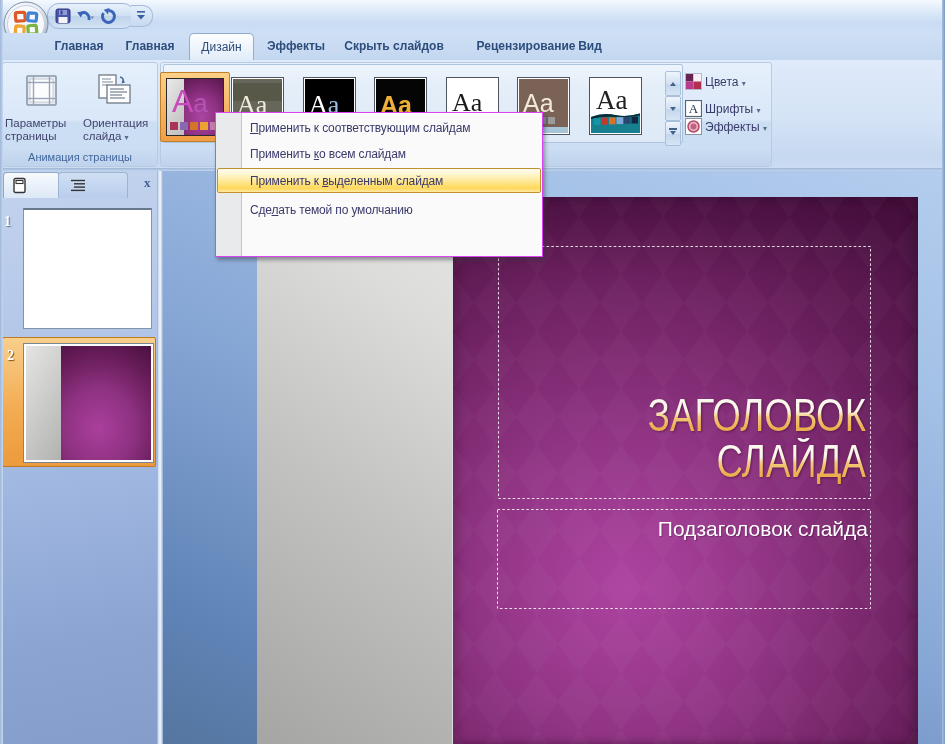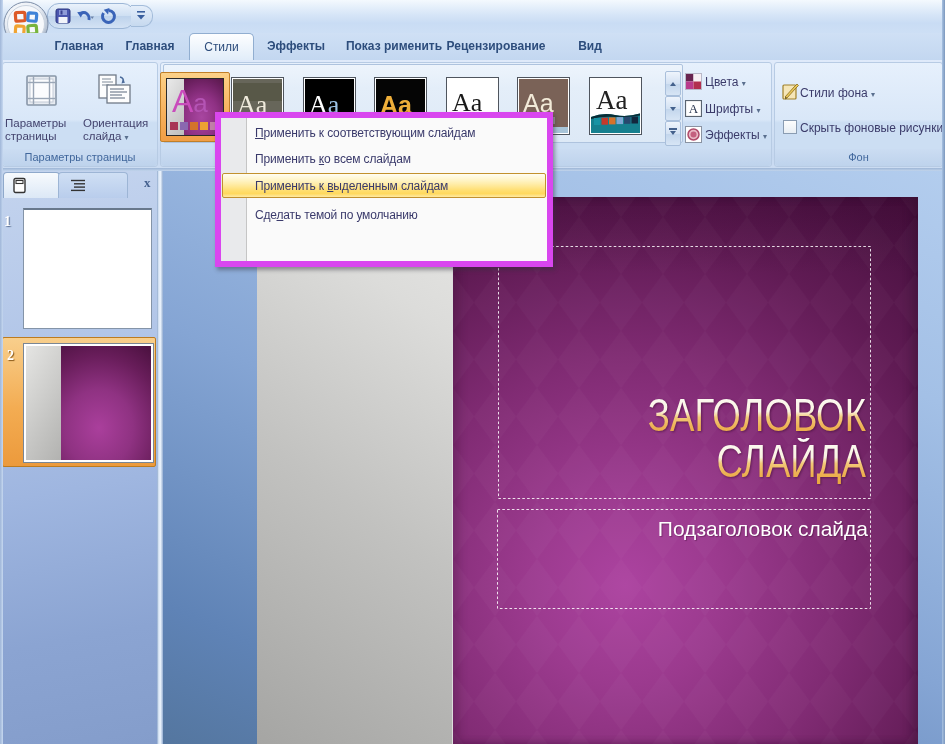--- a/index.html
+++ b/index.html
@@ -78,21 +78,21 @@
  background:linear-gradient(180deg,rgba(42,2,36,.25),rgba(42,2,36,0) 14%),radial-gradient(105% 92% at 37% 71%,#ac43a0 0%,#9b3a8e 20%,#802b73 45%,#601b54 70%,#4e1344 88%,#470f3c 100%);box-shadow:inset -7px 0 9px rgba(40,5,35,.3),inset 6px 0 8px rgba(40,5,35,.22);
  border-left:1px solid #ddd;}
 .diam{position:absolute;inset:0;}
 #phbox{position:absolute;left:0;top:0;}
 .tline{font-size:47px;line-height:46px;text-align:right;white-space:nowrap;
  background:linear-gradient(#fdfcf8 0%,#faf3e2 42%,#f2c979 55%,#edb255 75%,#e9a63e 100%);
  -webkit-background-clip:text;background-clip:text;color:transparent;transform:scaleX(.78);transform-origin:100% 50%;}
 #titletxt{position:absolute;right:52px;top:195px;width:500px;filter:drop-shadow(1px 1px 1px rgba(60,10,50,.55));}
 #subtxt{position:absolute;right:50px;top:320px;font-size:21px;color:#fff;white-space:nowrap;text-shadow:1px 1px 1px rgba(60,10,50,.4);}
 
-#menu{position:absolute;left:215px;top:112px;width:326px;height:143px;background:#fafafa;border:6px solid #d946ef;
+#menu{position:absolute;left:215px;top:112px;width:326px;height:143px;background:#fafafa;border:1px solid #d946ef;
  box-shadow:2px 3px 4px rgba(50,50,60,.45);z-index:50;}
 #gutter{position:absolute;left:0;top:0;bottom:0;width:25px;background:#e9eaec;border-right:1px solid #c5c5c5;}
 .mi{position:absolute;left:34px;font-size:12px;color:#3a3a6b;white-space:nowrap;letter-spacing:-0.15px;}
 #hl{position:absolute;left:1px;top:55px;width:322px;height:23px;border:1px solid #c2912e;border-radius:2px;
  background:linear-gradient(#fffdf2 0%,#fff4c5 28%,#ffeca6 45%,#ffde70 72%,#ffd95e 85%,#ffeaa4 100%);}
 u{text-decoration:underline;}
 </style></head><body>
 <div id="win">
 <div style="position:absolute;left:0;top:0;width:3px;height:744px;background:linear-gradient(90deg,#9fb6d8,#c6d8f0);z-index:90;"></div>
 <div style="position:absolute;right:0;top:0;width:3px;height:744px;background:linear-gradient(270deg,#7b97bd,#a8c2e2);z-index:90;"></div>
@@ -136,25 +136,25 @@
    <rect x="25" y="12" width="8.5" height="8" rx="1.5" stroke="#3f83d8" transform="rotate(5 29 16)"></rect>
    <rect x="12.5" y="25" width="8.5" height="8.5" rx="1.5" stroke="#f0a432" transform="rotate(4 16 29)"></rect>
    <rect x="25" y="24.5" width="8.5" height="8.5" rx="1.5" stroke="#78b43e" transform="rotate(-5 29 28)"></rect>
   </g>
  </svg>
 </div>
 <div id="tabrow">
  <span class="tab" style="left:79px">Главная</span>
  <span class="tab" style="left:150px">Главная</span>
  <div id="activetab">
-        <span>Стили</span>
+        <span>Дизайн</span>
       </div>
  <span class="tab" style="left:296px">Эффекты</span>
- <span class="tab" style="left:394px">Показ рименить</span>
- <span class="tab" style="left:496px">Рецензирование</span>
+ <span class="tab" style="left:394px">Скрыть слайдов</span>
+ <span class="tab" style="left:526px">Рецензирование</span>
  <span class="tab" style="left:590px">Вид</span>
 </div>
 <div id="ribbon">
  <div class="group" style="left:2px;width:154px;">
   <svg style="position:absolute;left:22px;top:11px" width="34" height="34" viewBox="0 0 34 34">
    <rect x="2" y="2" width="29" height="29" fill="#e8ecf2" stroke="#8896a8" stroke-width="1.6" rx="1"></rect>
    <rect x="5" y="5" width="23" height="23" fill="#fbfcfe" stroke="#c2cad6" stroke-width="1"></rect>
    <g stroke="#9aa6b6" stroke-width="1.4">
     <line x1="8.5" y1="2" x2="8.5" y2="31"></line>
             <line x1="24.5" y1="2" x2="24.5" y2="31"></line>
@@ -174,21 +174,21 @@
    <rect x="11" y="12" width="23" height="18" fill="#fdfdfd" stroke="#707a88" stroke-width="1.3"></rect>
    <g stroke="#8f99a6" stroke-width="1.5">
             <line x1="14" y1="16" x2="28" y2="16"></line>
             <line x1="14" y1="19" x2="31" y2="19"></line>
             <line x1="14" y1="22" x2="26" y2="22"></line>
             <line x1="14" y1="25" x2="29" y2="25"></line>
           </g>
   </svg>
   <div class="biglab" style="left:2px;top:54px;width:72px;">Параметры<br>страницы</div>
   <div class="biglab" style="left:80px;top:54px;width:78px;">Ориентация<br>слайда <span class="da">▾</span></div>
-  <div class="glabel">Параметры страницы</div>
+  <div class="glabel">Анимация страницы</div>
  </div>
  <div class="group" style="left:160px;width:610px;">
   <div class="glabel"></div>
  </div>
  <div id="gallery"></div>
  <div id="selthumb">
         <div class="inner">
    <div style="position:absolute;left:0;top:0;width:17px;height:100%;background:linear-gradient(120deg,#e9e9e9,#bdbdbd)"></div>
    <div style="position:absolute;left:17px;top:0;right:0;bottom:0;background:radial-gradient(95% 85% at 45% 68%,#a846a0 0%,#8f3184 45%,#6a1f5e 80%,#571848 100%)"></div>
    <div style="position:absolute;left:5px;top:4px;font-size:32px;color:#c94cbc;">A<span style="font-size:26px;color:#b454b4">a</span></div>
@@ -271,42 +271,27 @@
   </svg>
         <span class="sbt">Цвета <span class="da">▾</span></span>
  </div>
  <div class="smallbtn" style="top:38px">
   <svg class="sbi" width="17" height="17" viewBox="0 0 17 17">
    <rect x="0.5" y="0.5" width="16" height="16" fill="#fff" stroke="#5a6470" stroke-width="1.2"></rect>
    <text x="8.5" y="13" font-size="13" text-anchor="middle" fill="#26334d" font-family="Liberation Serif,serif">A</text>
   </svg>
         <span class="sbt">Шрифты <span class="da">▾</span></span>
  </div>
- <div class="smallbtn" style="top:64px">
+ <div class="smallbtn" style="top:56px">
   <svg class="sbi" width="17" height="17" viewBox="0 0 17 17">
    <rect x="0.5" y="0.5" width="16" height="16" fill="#fff" stroke="#8a93a2" stroke-width="1"></rect>
    <circle cx="8.5" cy="8.5" r="5.5" fill="#e8b8c4" stroke="#b04a6a" stroke-width="1.5"></circle>
    <circle cx="8.5" cy="8.5" r="3" fill="#c4607e"></circle>
   </svg>
         <span class="sbt">Эффекты <span class="da">▾</span></span>
- </div>
- <div class="group" style="left:774px;width:167px;">
-  <svg style="position:absolute;left:7px;top:19px" width="18" height="19" viewBox="0 0 18 19">
-   <rect x="1" y="3" width="13" height="14" fill="#f5e6b8" stroke="#a08028" stroke-width="1.2" rx="1"></rect>
-   <path d="M3 15 L12 5 L15 2 L16.5 3.5 L13 7 L5 16 Z" fill="#e8c85a" stroke="#8a6a1a" stroke-width="0.8"></path>
-   <path d="M3 15 L5 16 L3.5 17.5 Z" fill="#5a4a10"></path>
-  </svg>
-  <div class="sbt" style="left:25px;top:23px;">Стили фона <span class="da">▾</span></div>
-  <div style="position:absolute;left:8px;top:57px;width:12px;height:12px;background:linear-gradient(#fdfdfd,#e8eef4);border:1px solid #8a9cb2;"></div>
-  <div class="sbt" style="left:25px;top:58px;">Скрыть фоновые рисунки</div>
-  <svg style="position:absolute;right:3px;bottom:3px" width="11" height="11" viewBox="0 0 11 11">
-   <path d="M1 1 L1 4 M1 1 L4 1" stroke="#5a7ba6" stroke-width="1.6" fill="none"></path>
-   <path d="M4 4 L8 8 M8 8 L8 4.5 M8 8 L4.5 8" stroke="#5a7ba6" stroke-width="1.4" fill="none"></path>
-  </svg>
-  <div class="glabel">Фон</div>
  </div>
 </div>
 <div id="ribbonedge"></div>
 <div id="workspace">
  <div id="leftpanel">
   <div id="ptabs">
           <div id="ptab1">
             <svg style="position:absolute;left:9px;top:4px" width="13" height="17" viewBox="0 0 13 17">
   <rect x="1" y="1.5" width="11" height="14" rx="1.5" fill="#fdfdfd" stroke="#333" stroke-width="1.4"></rect>
   <rect x="3" y="3.5" width="7" height="3" fill="none" stroke="#333" stroke-width="1.1"></rect>

